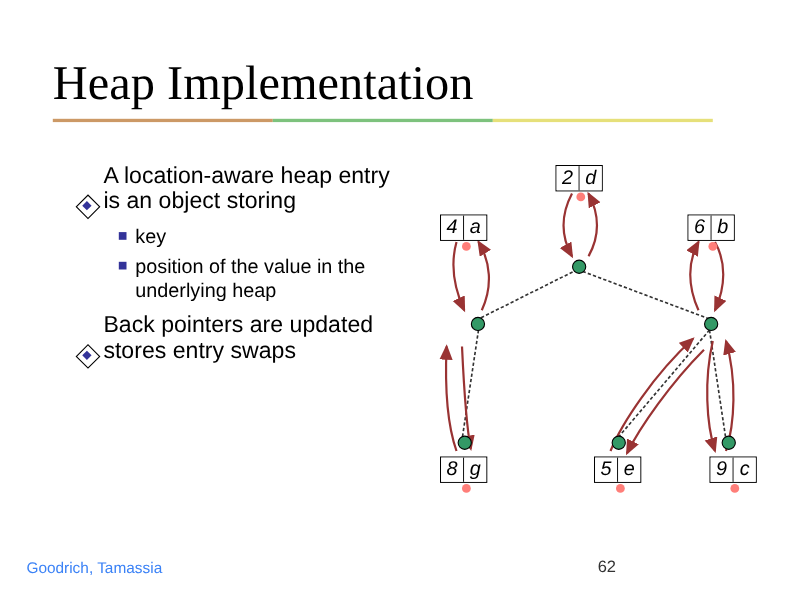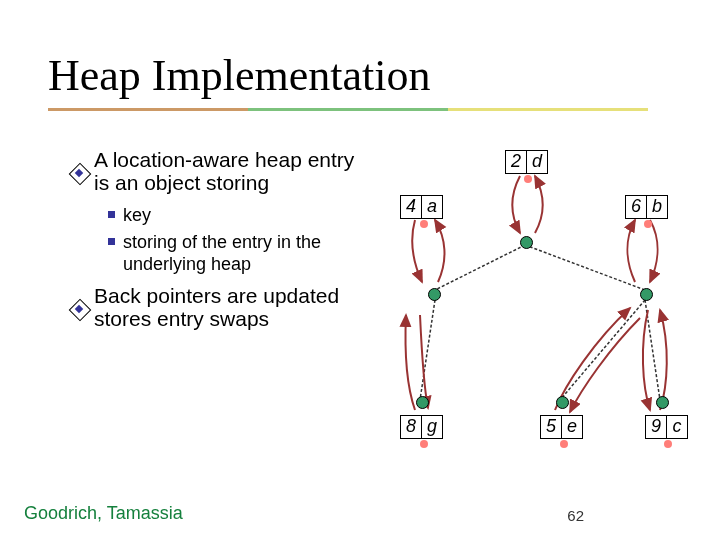--- a/index.html
+++ b/index.html
@@ -1,29 +1,29 @@
 <!DOCTYPE html>
 <html><head>
 <meta charset="utf-8">
 <style>
   html,body{margin:0;padding:0;width:720px;height:540px;font-family:Arial,Helvetica,sans-serif;background:#fff;color:#000;overflow:hidden}
   .slide{position:relative;width:608px;height:540px;box-sizing:border-box}
   .title{position:absolute;left:48px;top:50px;font-family:'Times New Roman',Times,serif;font-size:44px;color:#000;letter-spacing:0}
   .title-line{position:absolute;left:48px;top:108px;height:3px}
   .title-line .bar{height:3px;float:left}
   .body-text{position:absolute;left:72px;top:148px;width:288px;font-size:21px;line-height:1.1}
-  .bullet{display:flex;align-items:center;margin-bottom:10px}
+  .bullet{display:flex;align-items:flex-end;margin-bottom:10px}
   .diamond-bullet{position:relative;width:14px;height:14px;margin-right:8px;margin-top:4px;flex:0 0 14px}
   .diamond-bullet::before{content:"";position:absolute;left:0;top:0;width:14px;height:14px;transform:rotate(45deg);border:1px solid #000;background:#fff}
   .diamond-bullet::after{content:"";position:absolute;left:4px;top:4px;width:6px;height:6px;transform:rotate(45deg);background:#333399}
   .sub-list{margin:0 0 8px 36px;font-size:18px;line-height:1.25}
   .sub-item{display:flex;align-items:flex-start;margin-bottom:4px}
   .sq-bullet{width:7px;height:7px;background:#333399;margin-right:8px;margin-top:7px;flex:0 0 7px}
-  .footer{position:absolute;left:24px;bottom:16px;font-size:18px;color:#15803d}
-  .pagenum{position:absolute;right:24px;bottom:16px;font-size:15px;color:#333}
+  .footer{position:absolute;left:24px;bottom:16px;font-size:14px;color:#3b82f6}
+  .pagenum{position:absolute;right:48px;bottom:16px;font-size:15px;color:#333}
   .diagram{position:absolute;left:360px;top:140px;width:340px;height:330px}
   .node{position:absolute;display:flex;border:1px solid #000;font-family:Arial;font-size:18px}
   .node .k{width:20px;height:22px;border-right:1px solid #000;text-align:center;background:#fff;font-style:italic}
   .node .v{width:20px;height:22px;text-align:center;background:#fff;font-style:italic}
   .tree-dot{position:absolute;width:11px;height:11px;border-radius:50%;background:#339966;border:1px solid #000}
   .entry-dot{position:absolute;width:8px;height:8px;border-radius:50%;background:#ff7e79}
   .redarrow{stroke:#993333;stroke-width:2;fill:none}
   .redhead{fill:#993333}
   .treeline{stroke:#333;stroke-width:1.5;stroke-dasharray:3,2}
 </style>
@@ -44,21 +44,21 @@
       <span class="diamond-bullet"></span>
       <span>A location-aware heap entry is an object storing</span>
     </div>
     <div class="sub-list">
       <div class="sub-item">
           <span class="sq-bullet"></span>
           <span>key</span>
         </div>
       <div class="sub-item">
           <span class="sq-bullet"></span>
-          <span>storing of the entry in the underlying heap</span>
+          <span>position of the value in the underlying heap</span>
         </div>
     </div>
     <div class="bullet">
       <span class="diamond-bullet"></span>
       <span>Back pointers are updated stores entry swaps</span>
     </div>
   </div>
 
   <div class="diagram">
     <svg width="340" height="330" style="position:absolute;left:0;top:0">

